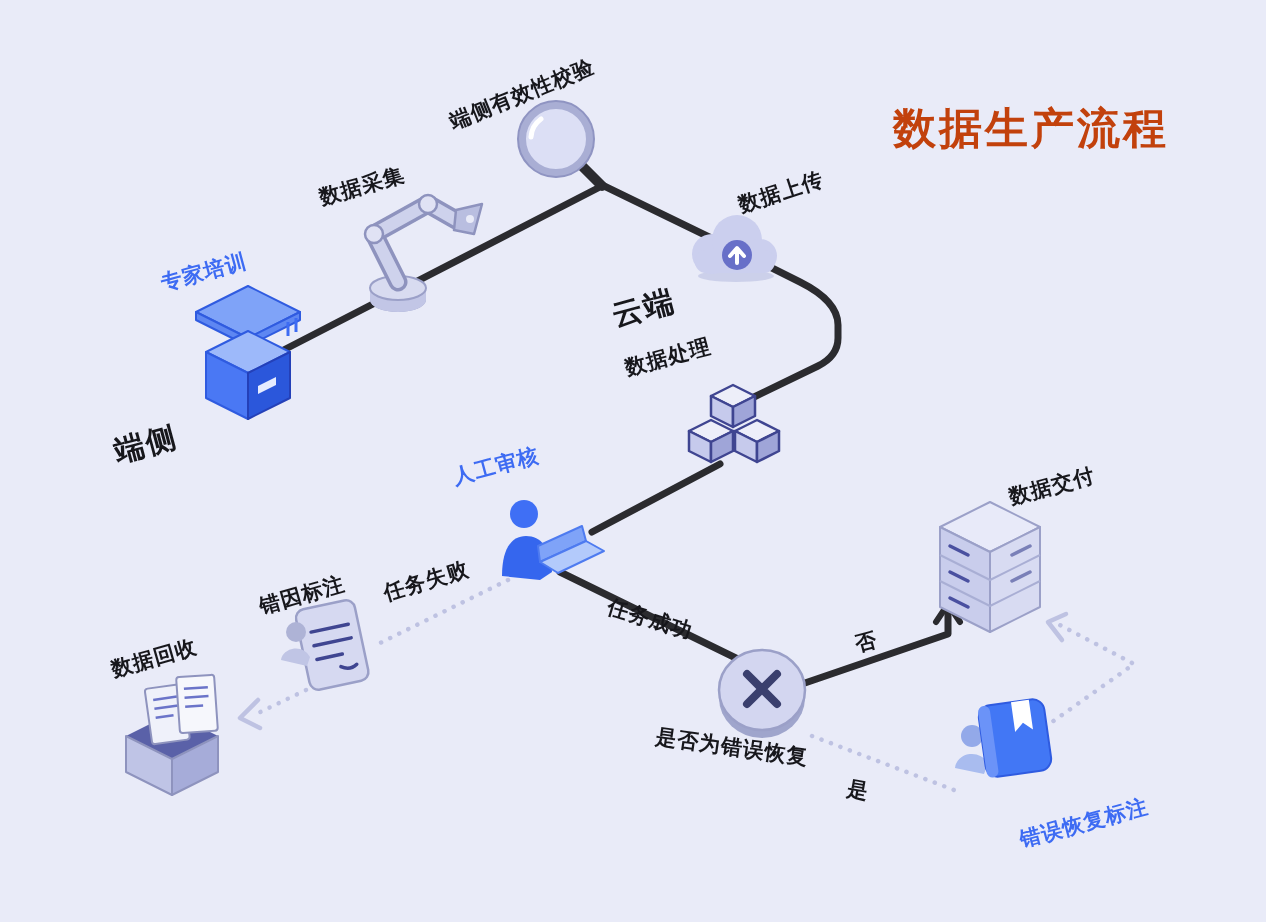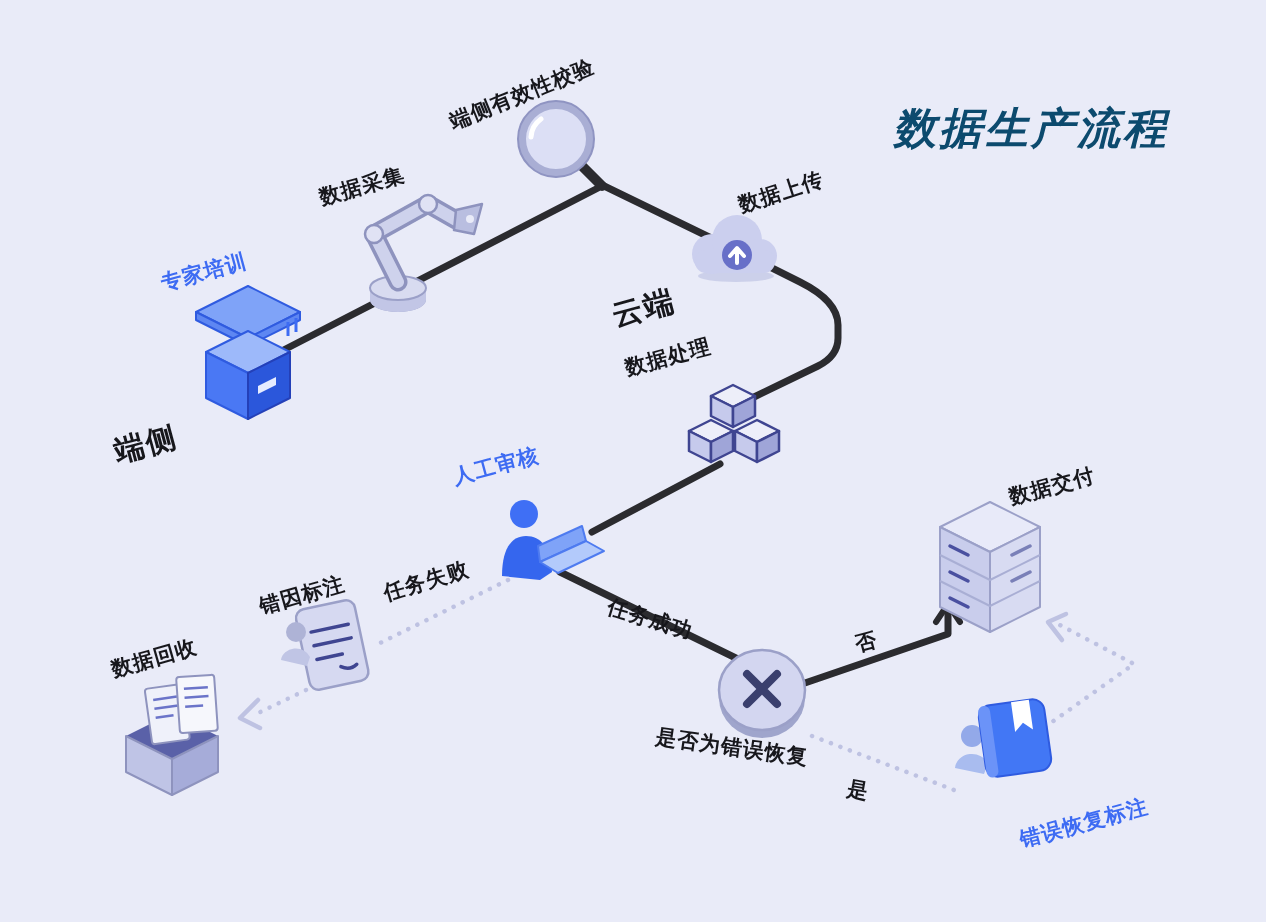--- a/index.html
+++ b/index.html
@@ -25,22 +25,21 @@
   }
   .label.blue{color:#3D6BF3;}
   .label.zone{font-size:30px;font-weight:800;letter-spacing:2px;}
   .label.edge{font-weight:700;}
   .title{
     position:absolute;
     left:893px;top:100px;
     font-size:43px;
     font-weight:800;
     letter-spacing:3px;
-    color:#0c4a6e;
-    font-style:italic;
+    color:#c2410c;
   }
 </style>
 </head>
 <body>
 
 <div class="stage">
 
   <svg class="canvas" width="1266" height="922" viewBox="0 0 1266 922">
 
     <g fill="none" stroke="#2B2B2F" stroke-width="7" stroke-linecap="round" stroke-linejoin="round">

